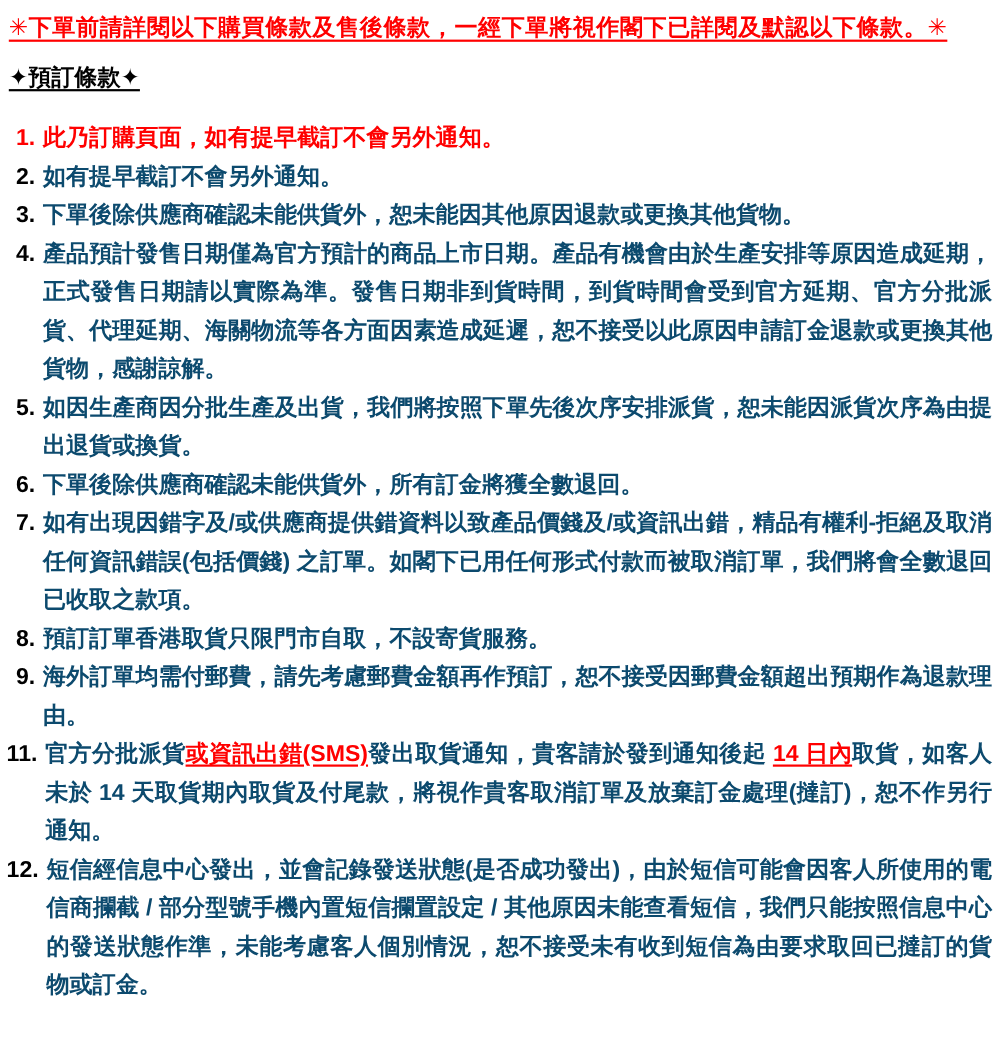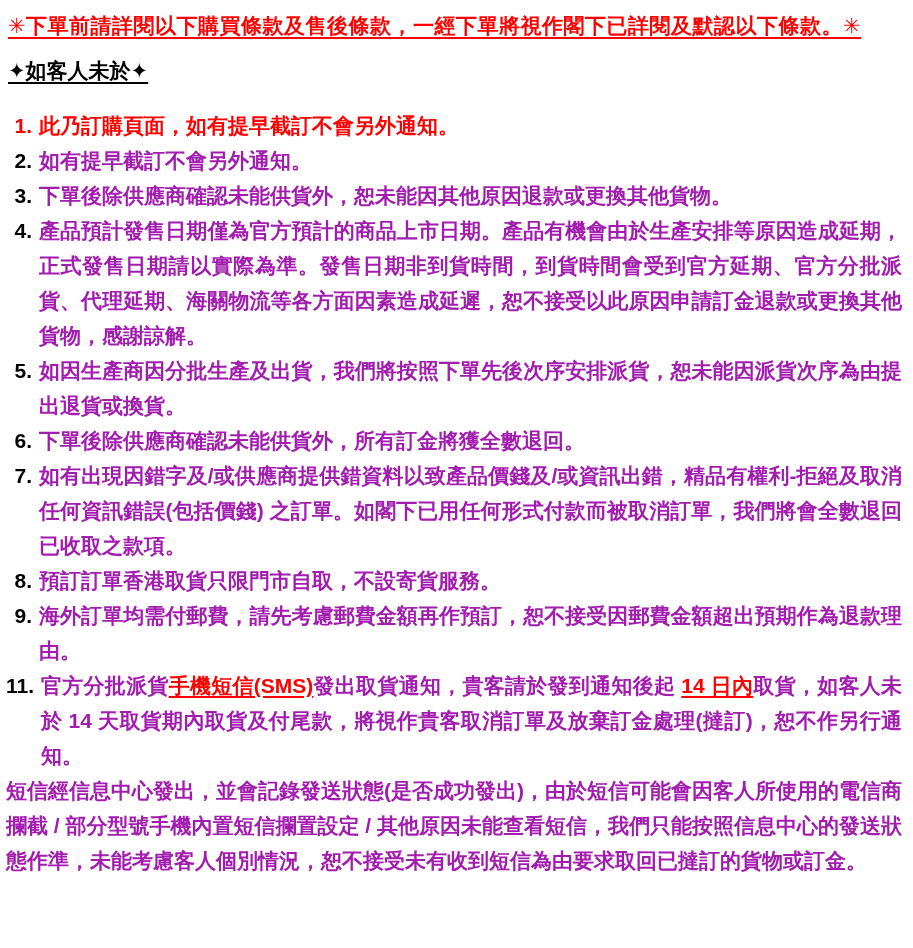--- a/index.html
+++ b/index.html
@@ -52,35 +52,35 @@
     flex: 0 0 26px;
     text-align: right;
     margin-right: 7px;
     white-space: nowrap;
   }
   .term-text {
     flex: 1;
     text-align: justify;
   }
   .red { color: #ff0000; }
-  .seg-normal { color: #a21caf; }
+  .seg-normal { color: #0c4a6e; }
   .seg-red { color: #ff0000; }
   .seg-red-underline {
     color: #ff0000;
     text-decoration: underline;
     text-underline-offset: 3px;
   }
 </style>
 </head>
 <body>
 
 <div class="page">
   <div class="header-line">✳下單前請詳閱以下購買條款及售後條款，一經下單將視作閣下已詳閱及默認以下條款。✳</div>
 
-  <div class="section-title">✦如客人未於✦</div>
+  <div class="section-title">✦預訂條款✦</div>
 
   <div class="terms-list">
       <div class="term-item">
         <span class="term-num red">1.</span>
         <div class="term-text"><span class="seg-red">此乃訂購頁面，如有提早截訂不會另外通知。</span></div>
       </div>
       <div class="term-item">
         <span class="term-num">2.</span>
         <div class="term-text"><span class="seg-normal">如有提早截訂不會另外通知。</span></div>
       </div>
@@ -107,19 +107,20 @@
       <div class="term-item">
         <span class="term-num">8.</span>
         <div class="term-text"><span class="seg-normal">預訂訂單香港取貨只限門市自取，不設寄貨服務。</span></div>
       </div>
       <div class="term-item">
         <span class="term-num">9.</span>
         <div class="term-text"><span class="seg-normal">海外訂單均需付郵費，請先考慮郵費金額再作預訂，恕不接受因郵費金額超出預期作為退款理由。</span></div>
       </div>
       <div class="term-item">
         <span class="term-num">11.</span>
-        <div class="term-text"><span class="seg-normal">官方分批派貨</span><span class="seg-red-underline">手機短信(SMS)</span><span class="seg-normal">發出取貨通知，貴客請於發到通知後起 </span><span class="seg-red-underline">14 日內</span><span class="seg-normal">取貨，如客人未於 14 天取貨期內取貨及付尾款，將視作貴客取消訂單及放棄訂金處理(撻訂)，恕不作另行通知。</span></div>
+        <div class="term-text"><span class="seg-normal">官方分批派貨</span><span class="seg-red-underline">或資訊出錯(SMS)</span><span class="seg-normal">發出取貨通知，貴客請於發到通知後起 </span><span class="seg-red-underline">14 日內</span><span class="seg-normal">取貨，如客人未於 14 天取貨期內取貨及付尾款，將視作貴客取消訂單及放棄訂金處理(撻訂)，恕不作另行通知。</span></div>
       </div>
       <div class="term-item">
+        <span class="term-num">12.</span>
         <div class="term-text"><span class="seg-normal">短信經信息中心發出，並會記錄發送狀態(是否成功發出)，由於短信可能會因客人所使用的電信商攔截 / 部分型號手機內置短信攔置設定 / 其他原因未能查看短信，我們只能按照信息中心的發送狀態作準，未能考慮客人個別情況，恕不接受未有收到短信為由要求取回已撻訂的貨物或訂金。</span></div>
       </div>
     </div>
 </div>
 
 </body></html>

